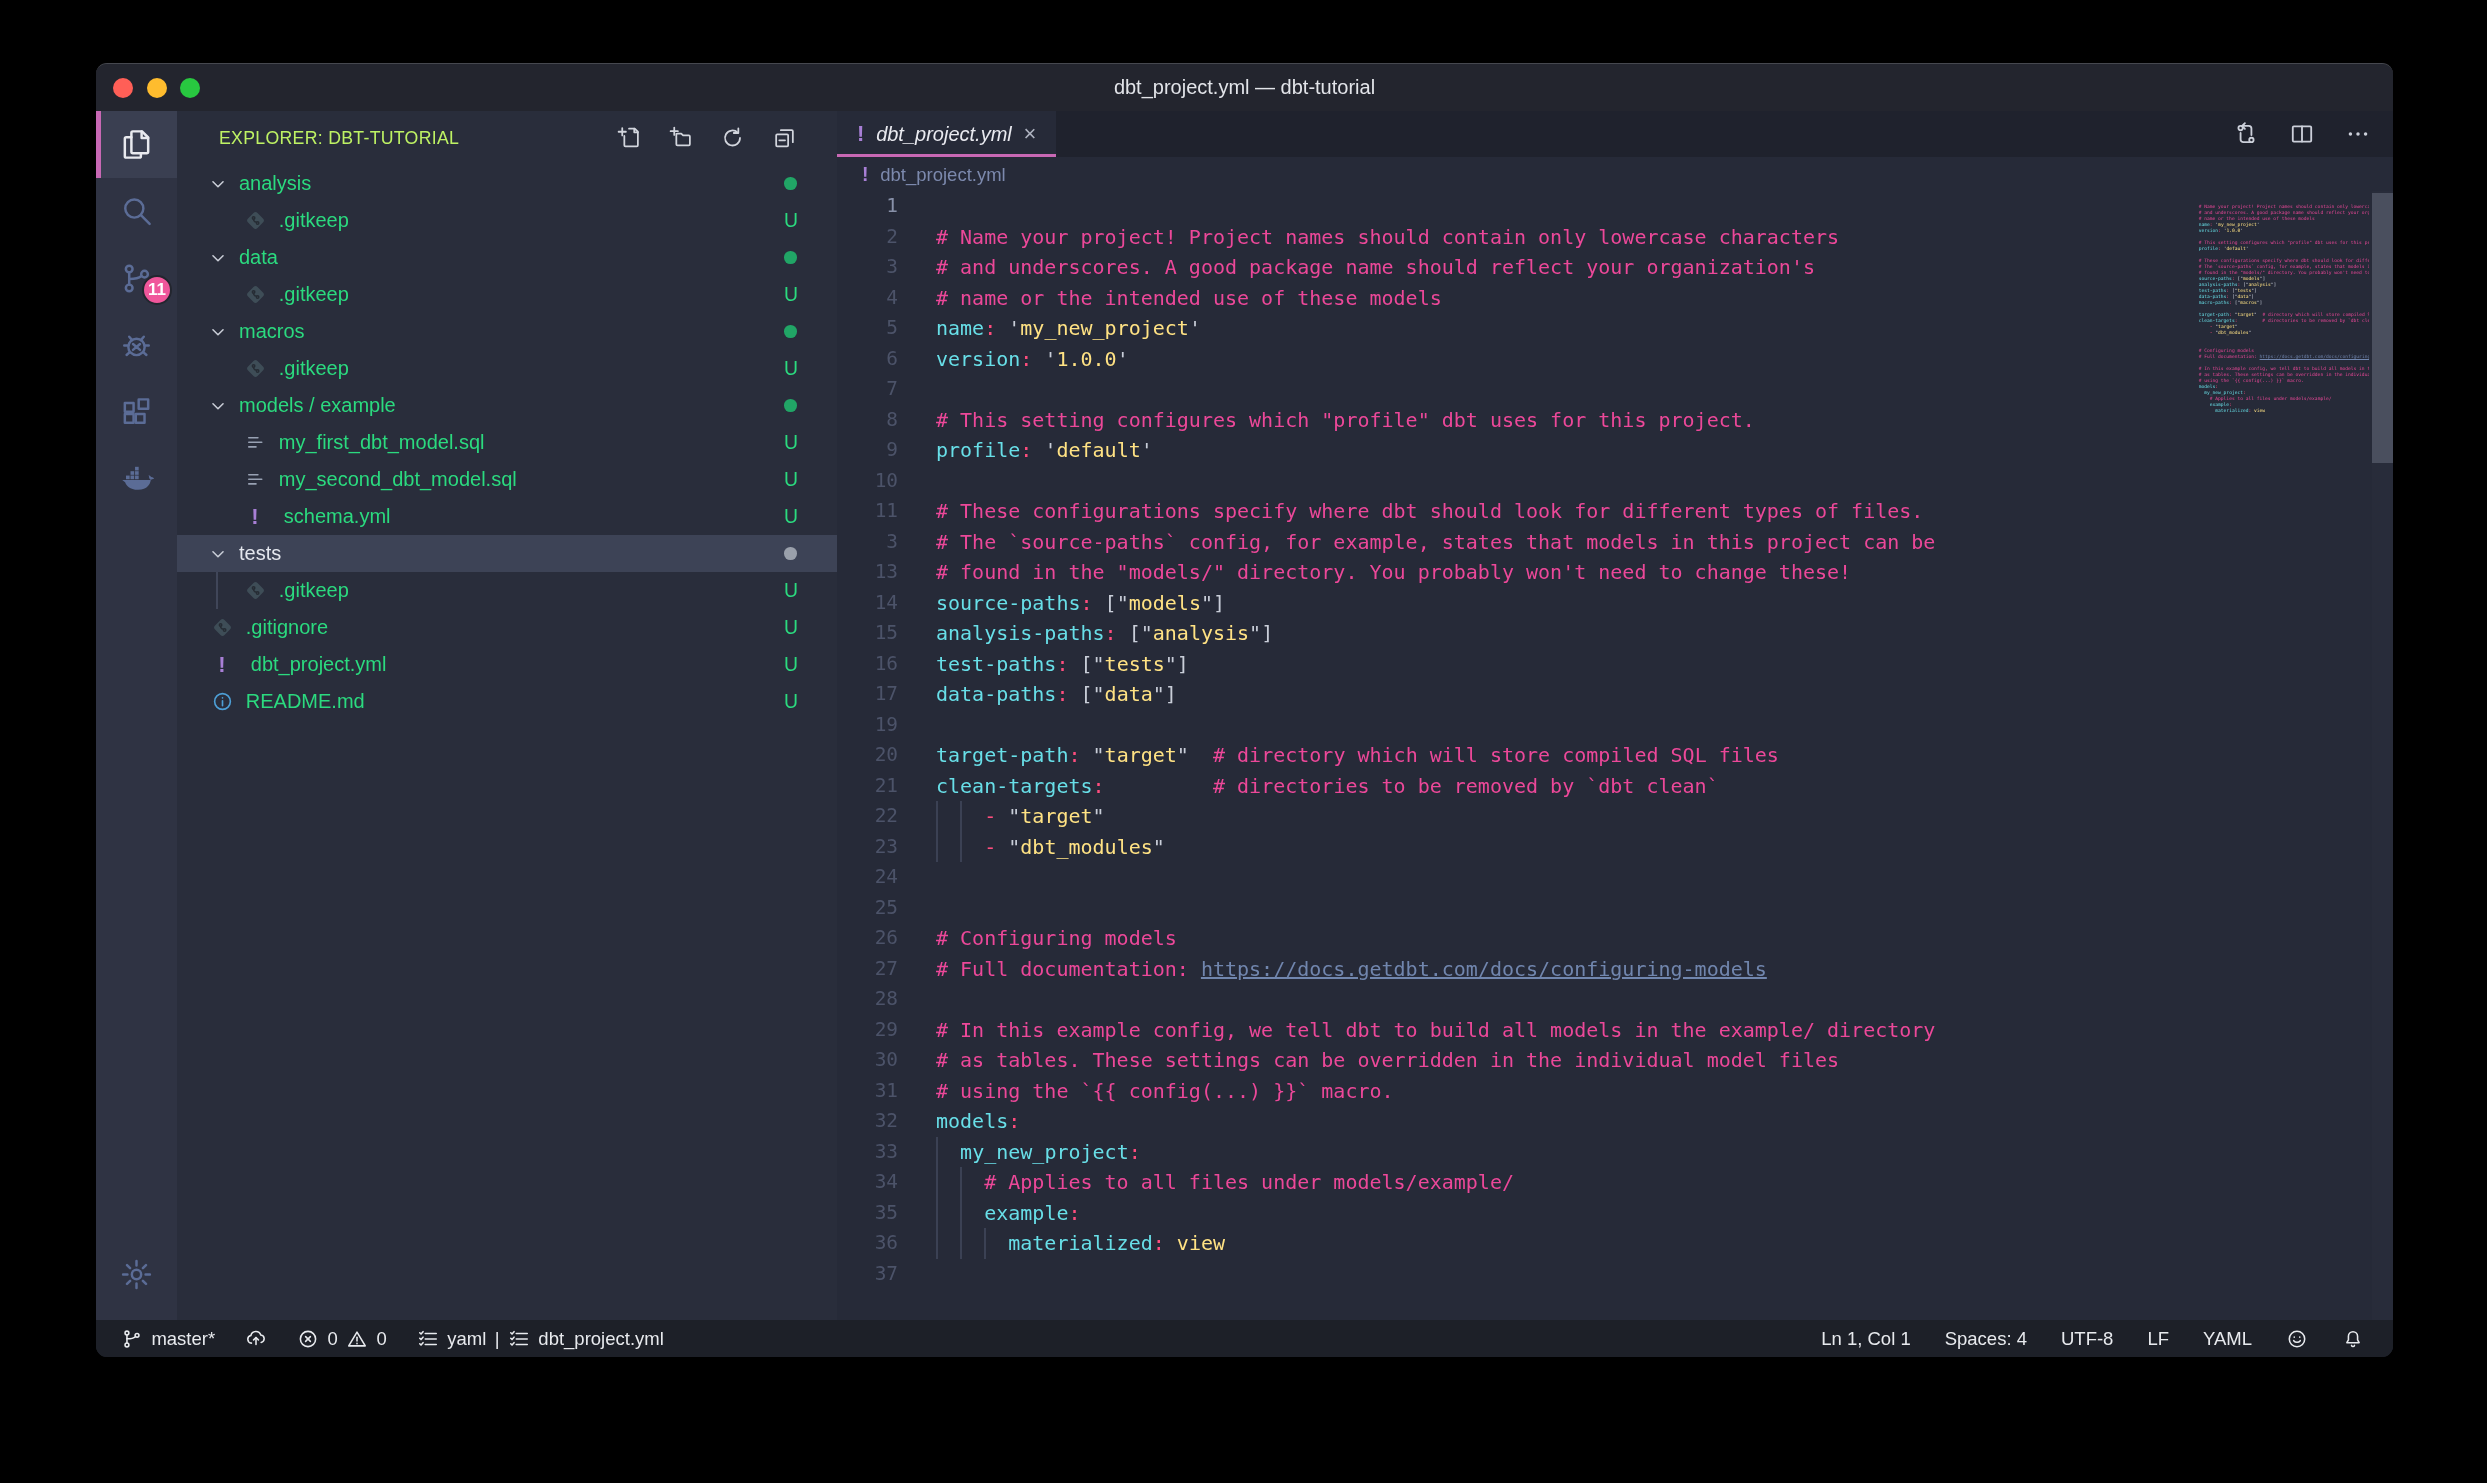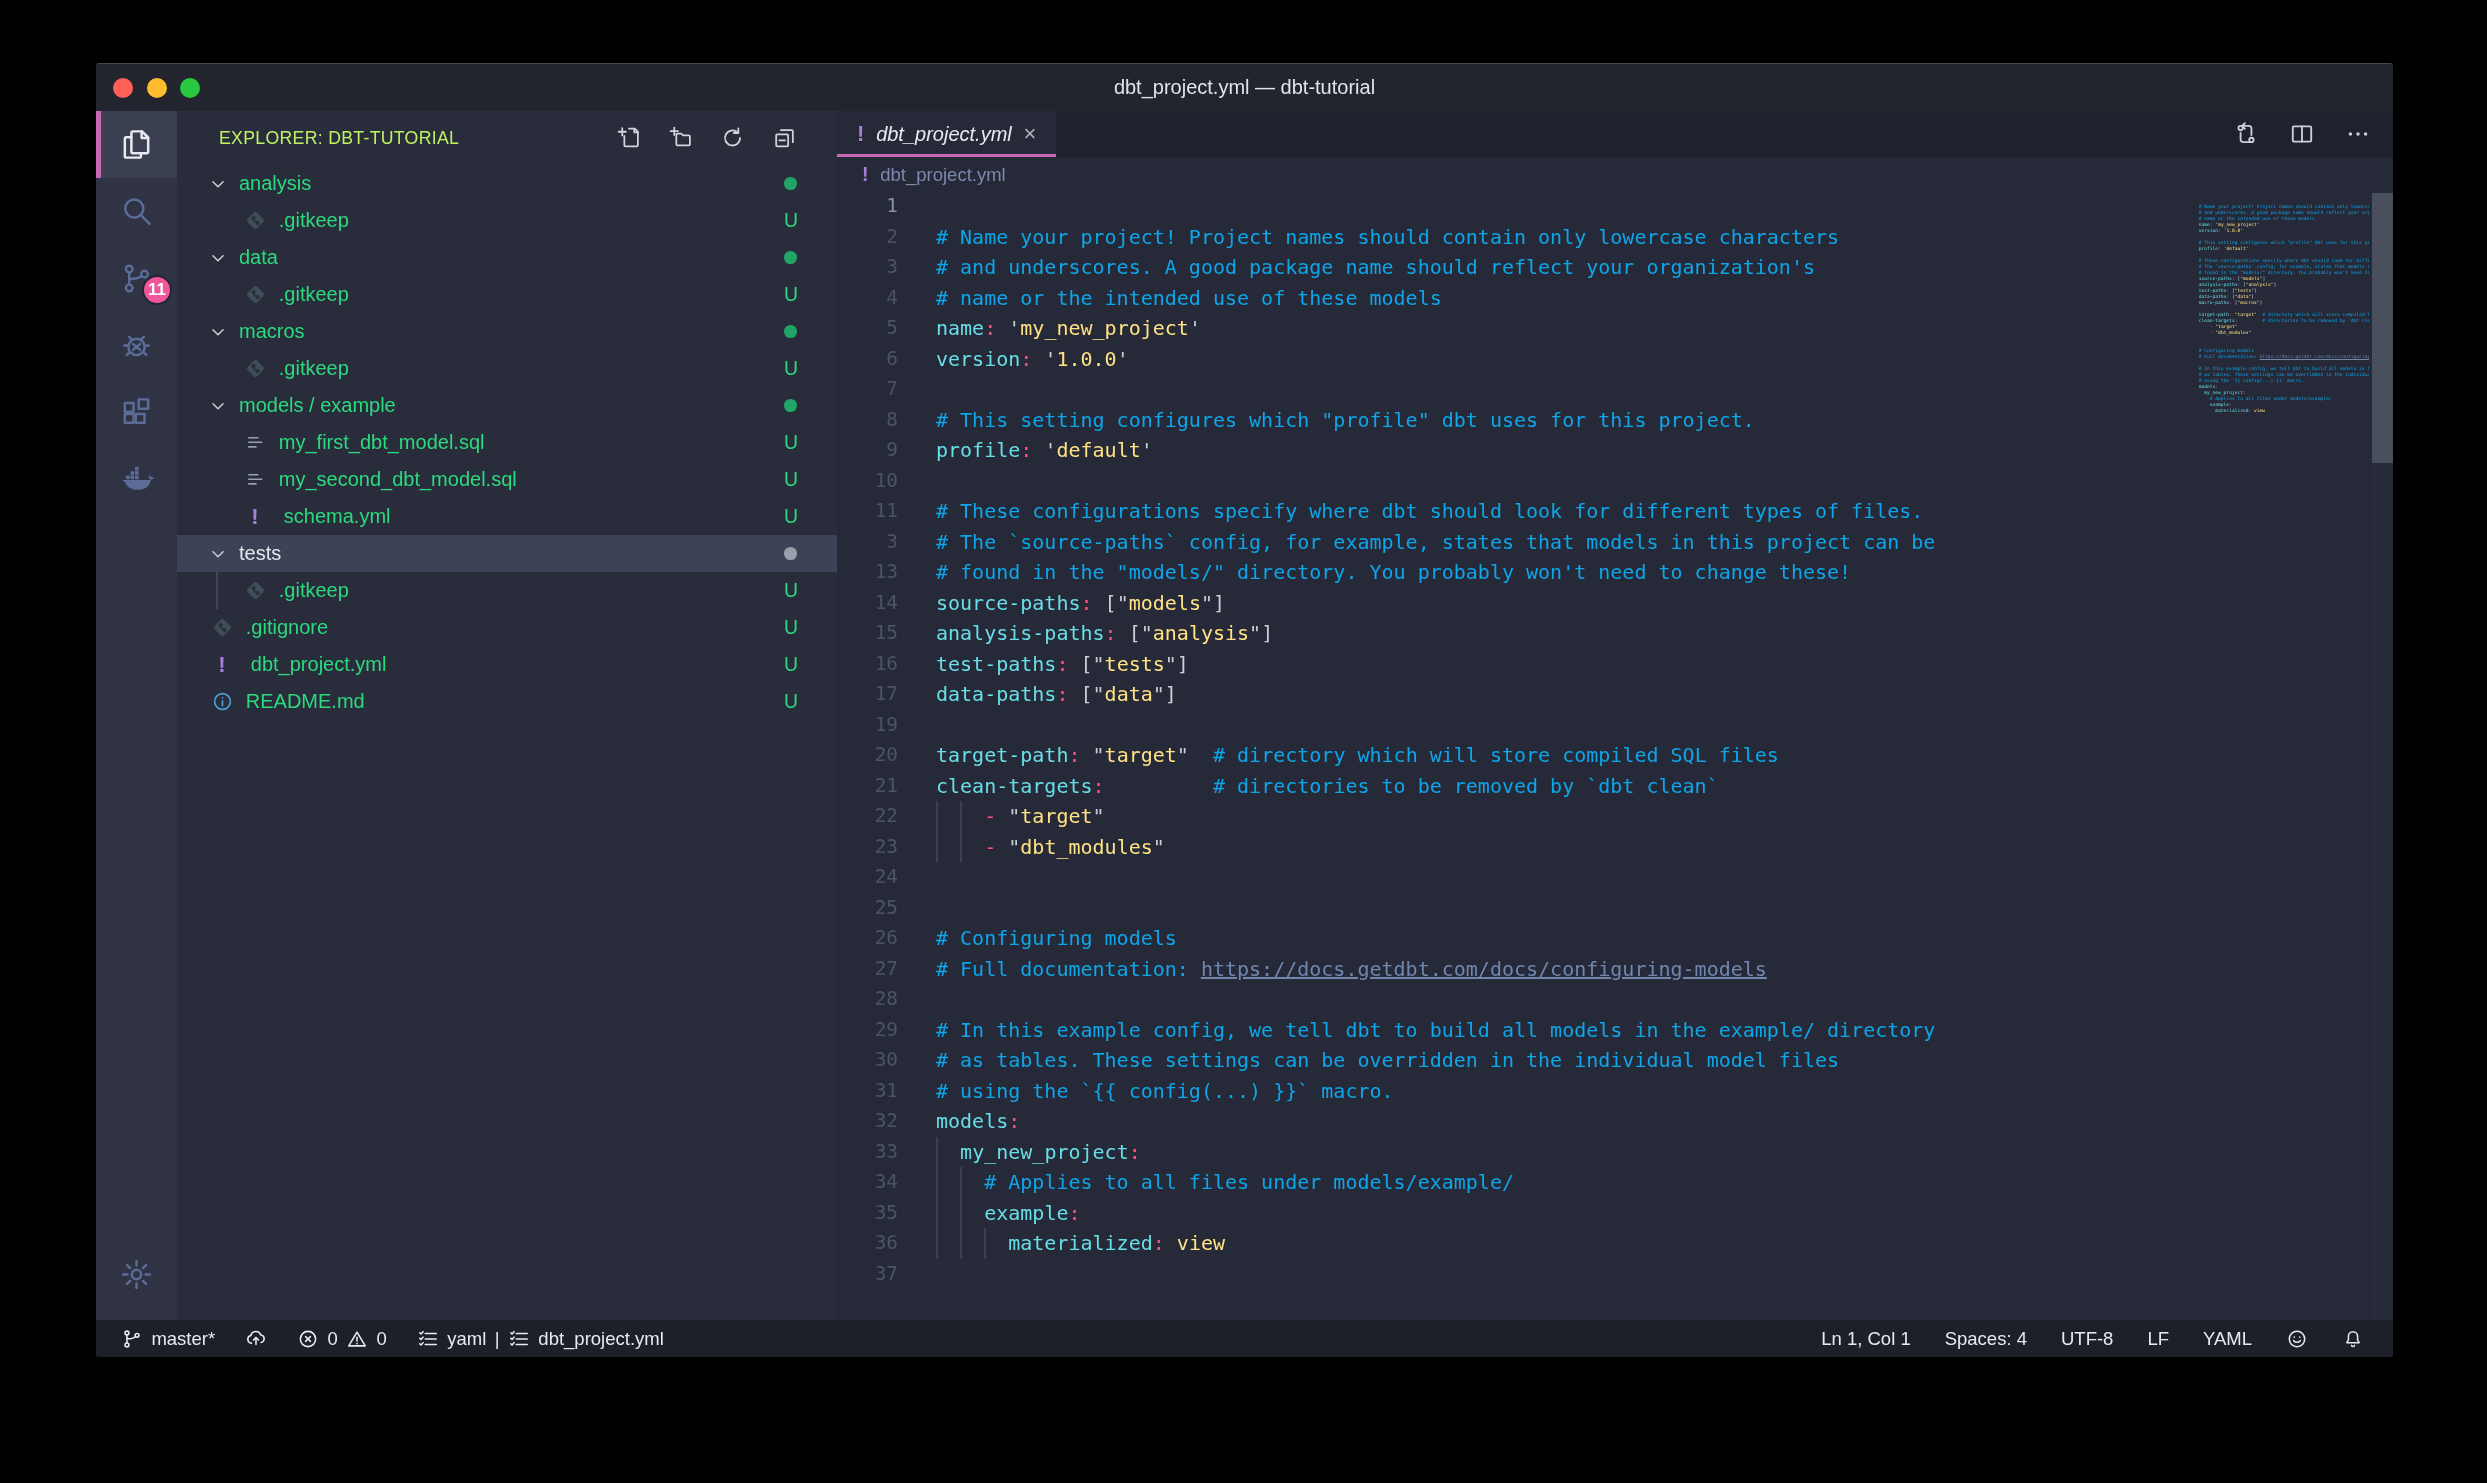--- a/index.html
+++ b/index.html
@@ -1,19 +1,19 @@
 <!DOCTYPE html>
 <html style="--accent-pink: #c868b4; --badge-pink: #f0569b; --git-green: #2bda7f; --warning-purple: #a87fd6; --info-blue: #4d9fd6;font-size:13.5px"><head>
 <meta charset="utf-8">
 <style>
   html,body{margin:0;padding:0;background:#000;}
   .screen{position:relative;width:2487px;height:1484px;background:#000;overflow:hidden;
           font-family:"Liberation Sans", sans-serif;}
   .window{position:absolute;left:96px;top:63px;width:2297px;height:1293px;background:#23262f;
-          border-radius:3px;overflow:hidden;border-top:1.7px solid #46484f;
+          border-radius:11px;overflow:hidden;border-top:1.7px solid #46484f;
           box-shadow:0 34px 101px rgba(0,0,0,.9);}
   
   .titlebar{position:absolute;left:0;top:0;right:0;height:47px;background:#23252e;}
   .traffic{position:absolute;left:17px;top:13.5px;display:flex;gap:13.5px;}
   .tl{width:20px;height:20px;border-radius:50%;}
   .tl.red{background:#ff5f57}.tl.yellow{background:#febc2e}.tl.green{background:#28c840}
   .win-title{position:absolute;inset:0;text-align:center;line-height:47px;font-size:20px;color:#e2e4e9;}
   
   .activitybar{position:absolute;left:0;top:47px;width:81px;height:1209px;background:#2f3343;}
   .ab-item{position:relative;height:67px;display:flex;align-items:center;justify-content:center;color:#5b6c96;}
@@ -61,21 +61,21 @@
   .breadcrumb .excl{font-size:19.4px;}
   
   .editor{position:absolute;left:741px;top:127px;right:0;height:1129px;background:#262a38;overflow:hidden;}
   .code-line{display:flex;height:30.5px;line-height:30.5px;
              font-family:"DejaVu Sans Mono",monospace;font-size:20px;white-space:pre;}
   .ln{flex:0 0 61px;width:61px;text-align:right;color:#4c5369;
       font-family:"DejaVu Sans Mono",monospace;font-size:19.4px;}
   .code-line.active .ln{color:#8891a9;}
   .code{position:relative;margin-left:38px;white-space:pre;}
   .ig{position:absolute;top:0;height:100%;width:1.7px;background:#3b4154;}
-  .tok-c{color:#0ea5e9}.tok-k{color:#68dfe8}.tok-p{color:#ff4d7e}.tok-s{color:#ffe284}
+  .tok-c{color:#ec4899}.tok-k{color:#68dfe8}.tok-p{color:#ff4d7e}.tok-s{color:#ffe284}
   .tok-q{color:#c9ced9}.tok-w{color:#d3d7e1}
   .tok-u{color:#7186ae;text-decoration:underline;}
   
   .minimap{position:absolute;left:2096px;top:127px;width:177px;height:1129px;background:#262a38;
            overflow:hidden;padding-top:6.7px;box-sizing:border-box;}
   .mm-line{height:6px;line-height:6px;font-family:"DejaVu Sans Mono",monospace;font-size:4.6px;
            white-space:pre;padding-left:6.7px;}
   .scrollbar{position:absolute;left:2276px;top:127px;width:21px;height:1129px;background:#282c3a;}
   .scroll-thumb{position:absolute;left:0;top:1.7px;width:21px;height:270px;background:#4a4f5e;}
   

